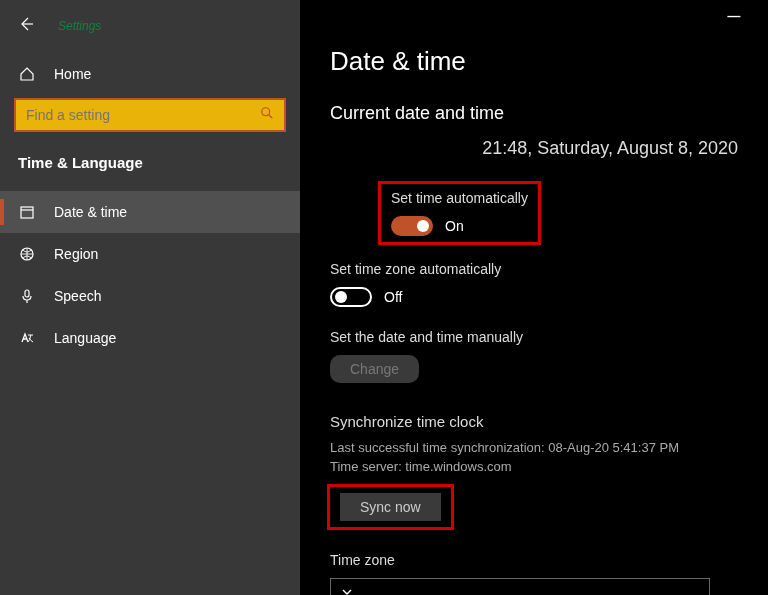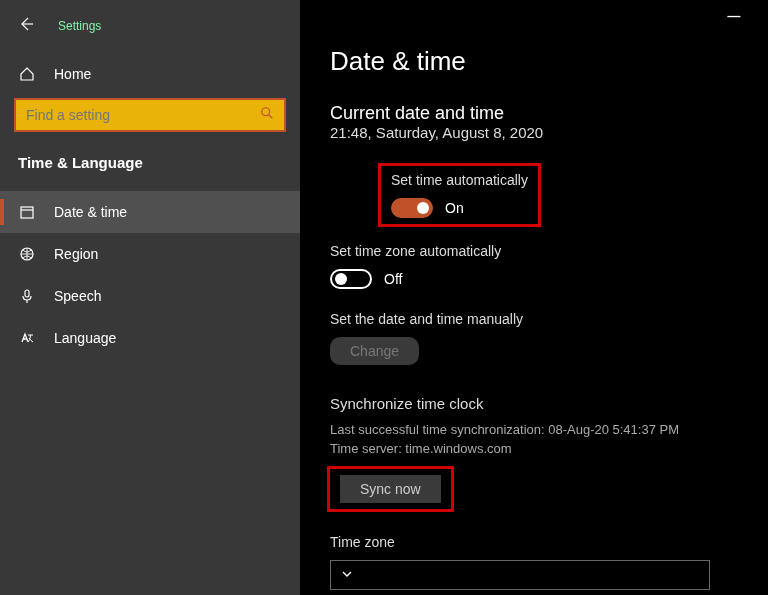--- a/index.html
+++ b/index.html
@@ -1,38 +1,38 @@
 <!DOCTYPE html>
 <html><head>
 <meta charset="utf-8">
 <style>
   * { margin: 0; padding: 0; box-sizing: border-box; font-family: "Segoe UI", sans-serif; }
   body { width: 768px; height: 595px; background: #000; color: #fff; overflow: hidden; display: flex; }
   .sidebar { width: 300px; height: 100%; background: rgba(255,255,255,0.22); backdrop-filter: blur(2px); position: relative; padding-top: 6px; }
   .titlebar { display: flex; align-items: center; gap: 24px; padding: 10px 18px 18px; }
   .back-icon svg { width: 16px; height: 16px; fill: #fff; }
-  .title { font-size: 12px; color: #86efac; }
+  .title { font-size: 12px; color: #15803d; font-style: italic; }
   .nav-item { display: flex; align-items: center; gap: 18px; padding: 11px 18px; cursor: pointer; font-size: 14px; }
   .nav-item .icon { width: 18px; height: 18px; display:flex; align-items:center; justify-content:center;}
   .nav-item .icon svg { width: 16px; height: 16px; fill: #fff; stroke:#fff;}
   .search-box { margin: 4px 14px 12px; position: relative; border: 2px solid #c0522a; background:#eab308; height:34px;}
   .search-box input { width: 100%; height:100%; border:none; outline:none; padding: 6px 34px 6px 10px; font-size: 14px; background:transparent;}
   .search-box .sicon { position:absolute; right:10px; top:50%; transform:translateY(-50%); color:#c0522a;}
   .category-title { font-weight: 600; font-size: 15px; padding: 10px 18px 14px; }
   .sidebar-list { padding-top: 6px;}
   .sidebar-item { display:flex; align-items:center; gap:18px; padding:12px 18px; font-size:14px; cursor:pointer; position:relative;}
   .sidebar-item.active::before { content:""; position:absolute; left:0; top:8px; bottom:8px; width:4px; background:#c0522a;}
   .sidebar-item.active { background: rgba(255,255,255,0.12);}
   .sidebar-item .icon { width:18px; height:18px; display:flex; align-items:center; justify-content:center;}
   .sidebar-item .icon svg { fill:#fff; stroke:#fff;}
   .main { flex:1; background:#000; padding: 46px 30px 0 30px; position:relative; overflow:hidden;}
   .minimize { position:absolute; top:6px; right:24px; width:20px; color:#fff; font-size:18px; text-align:center; cursor:pointer;}
   .page-heading { font-size: 26px; font-weight:400; margin-bottom: 26px;}
-  .section-title { font-size: 18px; font-weight:400; margin-bottom: 0; color:#fff;}
-  .datetime-value { font-size:15px; color:#ddd; margin-bottom:22px;}
+  .section-title { font-size: 18px; font-weight:400; margin-bottom: 14px; color:#fff;}
+  .datetime-value { font-size:18px; color:#ddd; margin-bottom:22px;text-align:right;}
   .setting-block { margin-bottom: 22px;}
   .setting-label { font-size:14px; color:#ddd; margin-bottom:10px;}
   .toggle-row { display:flex; align-items:center; gap:12px;}
   .toggle { width:42px; height:20px; border-radius:10px; position:relative; cursor:pointer;}
   .toggle .knob { width:12px; height:12px; border-radius:50%; position:absolute; top:4px;}
   .toggle.on { background:#c0522a;}
   .toggle.on .knob { background:#fff; right:4px;}
   .toggle.off { background:#000; border:2px solid #fff;}
   .toggle.off .knob { background:#fff; left:3px; top:2px;}
   .toggle-text { font-size:14px;}

